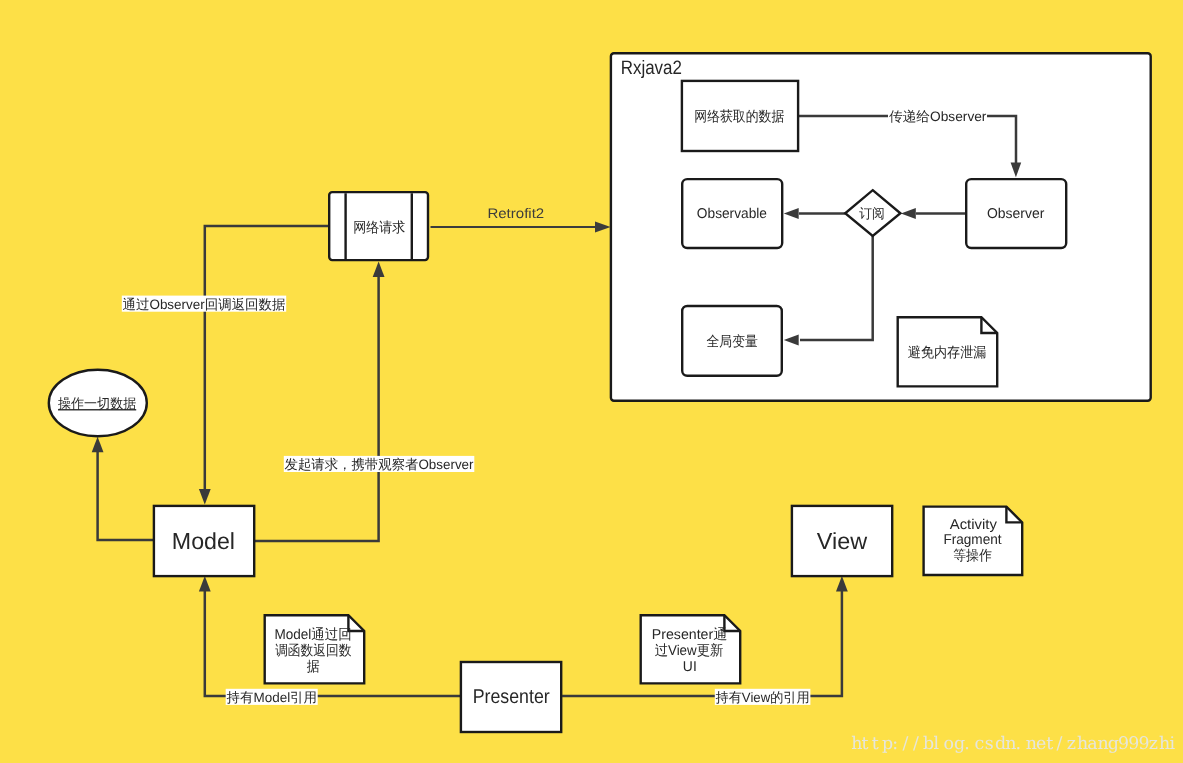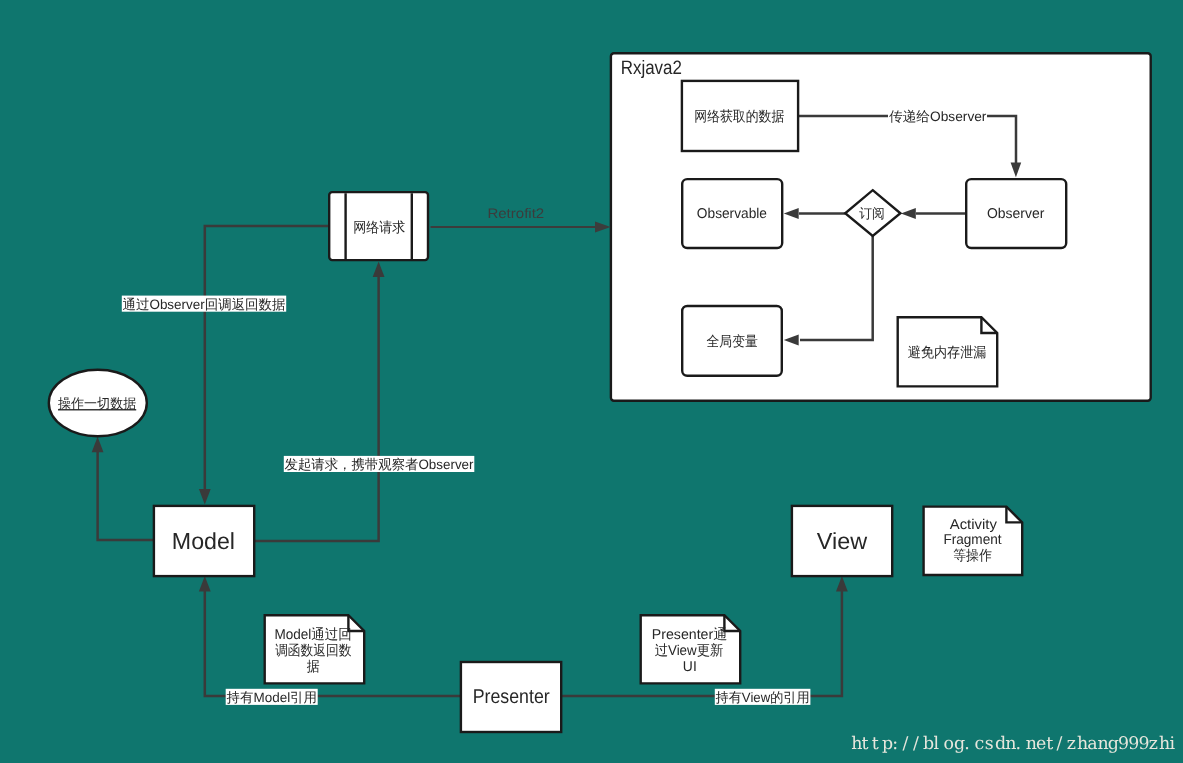--- a/index.html
+++ b/index.html
@@ -1,20 +1,20 @@
 <!DOCTYPE html>
 <html><head>
 <meta charset="utf-8">
 <title>Rxjava2 MVP Diagram</title>
 <style>
   html,body{margin:0;padding:0;background:#000;}
   body{width:1183px;height:763px;overflow:hidden;
        font-family:"Liberation Sans",sans-serif;
        -webkit-font-smoothing:antialiased;}
-  #stage{position:relative;width:1183px;height:763px;background:#0f766e;overflow:hidden;}
+  #stage{position:relative;width:1183px;height:763px;background:#fde047;overflow:hidden;}
   svg#canvas{position:absolute;left:0;top:0;display:block;shape-rendering:geometricPrecision;}
   svg text{-webkit-font-smoothing:antialiased;text-rendering:geometricPrecision;}
   .shp{fill:#ffffff;stroke:#1a1a1a;stroke-width:2.4;}
   .ln{fill:none;stroke:#3a3a3a;stroke-width:2.5;stroke-linecap:butt;stroke-linejoin:miter;}
   .shpln{fill:none;stroke:#1a1a1a;stroke-width:2.4;stroke-linecap:butt;stroke-linejoin:miter;}
   .ah{fill:#3a3a3a;stroke:none;}
   .dimln{fill:none;stroke:#3c3c3c;stroke-width:2.2;}
   .dimah{fill:#3c3c3c;stroke:none;}
   .t{font-family:"Liberation Sans",sans-serif;fill:#272727;font-size:14.2px;
      text-anchor:middle;}

